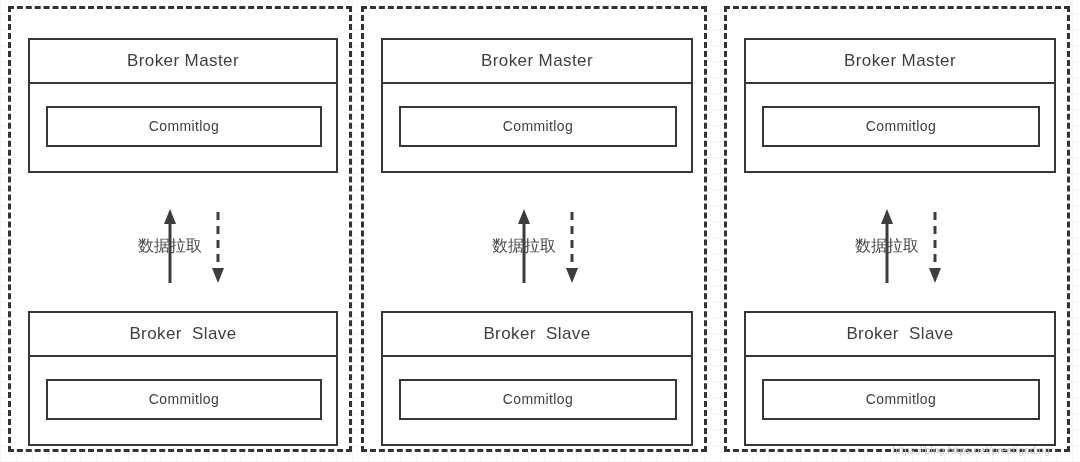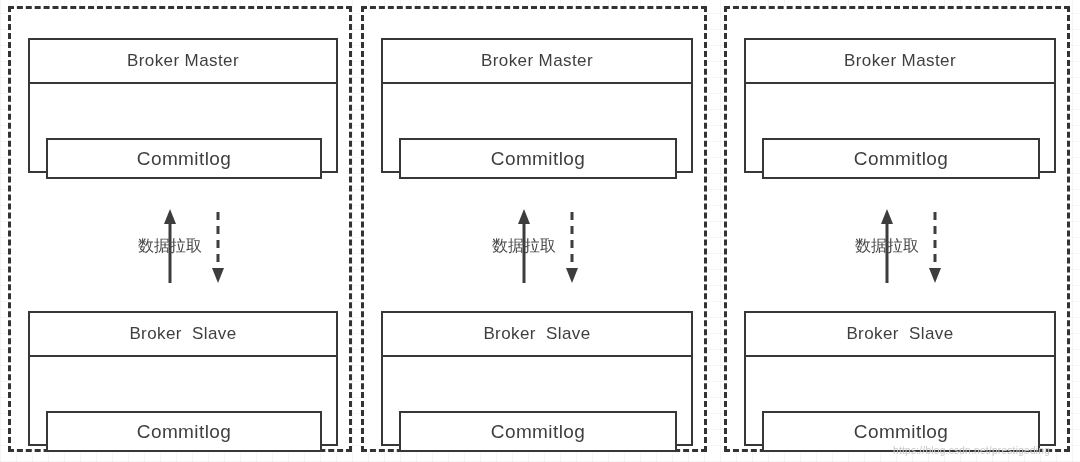--- a/index.html
+++ b/index.html
@@ -27,21 +27,21 @@
   .node-slave{top:302px;}
   .node-title{
     height:42px;line-height:42px;text-align:center;
     border-bottom:2px solid #373737;
     font-size:17px;color:#3f3f3f;letter-spacing:.4px;white-space:pre;
   }
   .node-body{position:relative;height:87px;}
   .commitlog{
     position:absolute;left:16px;right:14px;top:22px;height:37px;
     border:2px solid #373737;background:#ffffff;
-    text-align:center;line-height:37px;font-size:19px;color:#3f3f3f;letter-spacing:.4px;margin-top:32px;
+    text-align:center;line-height:37px;font-size:14px;color:#3f3f3f;letter-spacing:.4px;
   }
 
   .arrows{
     position:absolute;top:194px;left:50%;margin-left:-40px;
     width:110px;height:85px;
   }
   .arrows svg{position:absolute;left:0;top:0;}
   .pull-label{
     position:absolute;left:-2px;top:34px;width:64px;
     text-align:left;font-size:16px;color:#4a4a4a;line-height:18px;
@@ -132,13 +132,13 @@
     <span class="pull-label">数据拉取</span>
   </div>
   <div class="node node-slave">
     <div class="node-title">Broker  Slave</div>
     <div class="node-body">
       <div class="commitlog">Commitlog</div>
     </div>
   </div>
 </div>
 
-<div class="watermark">https://blog.csdn.net/prestigeding</div>
+<div class="watermark">https://blog.https.net/prestigeding</div>
 
 </body></html>

